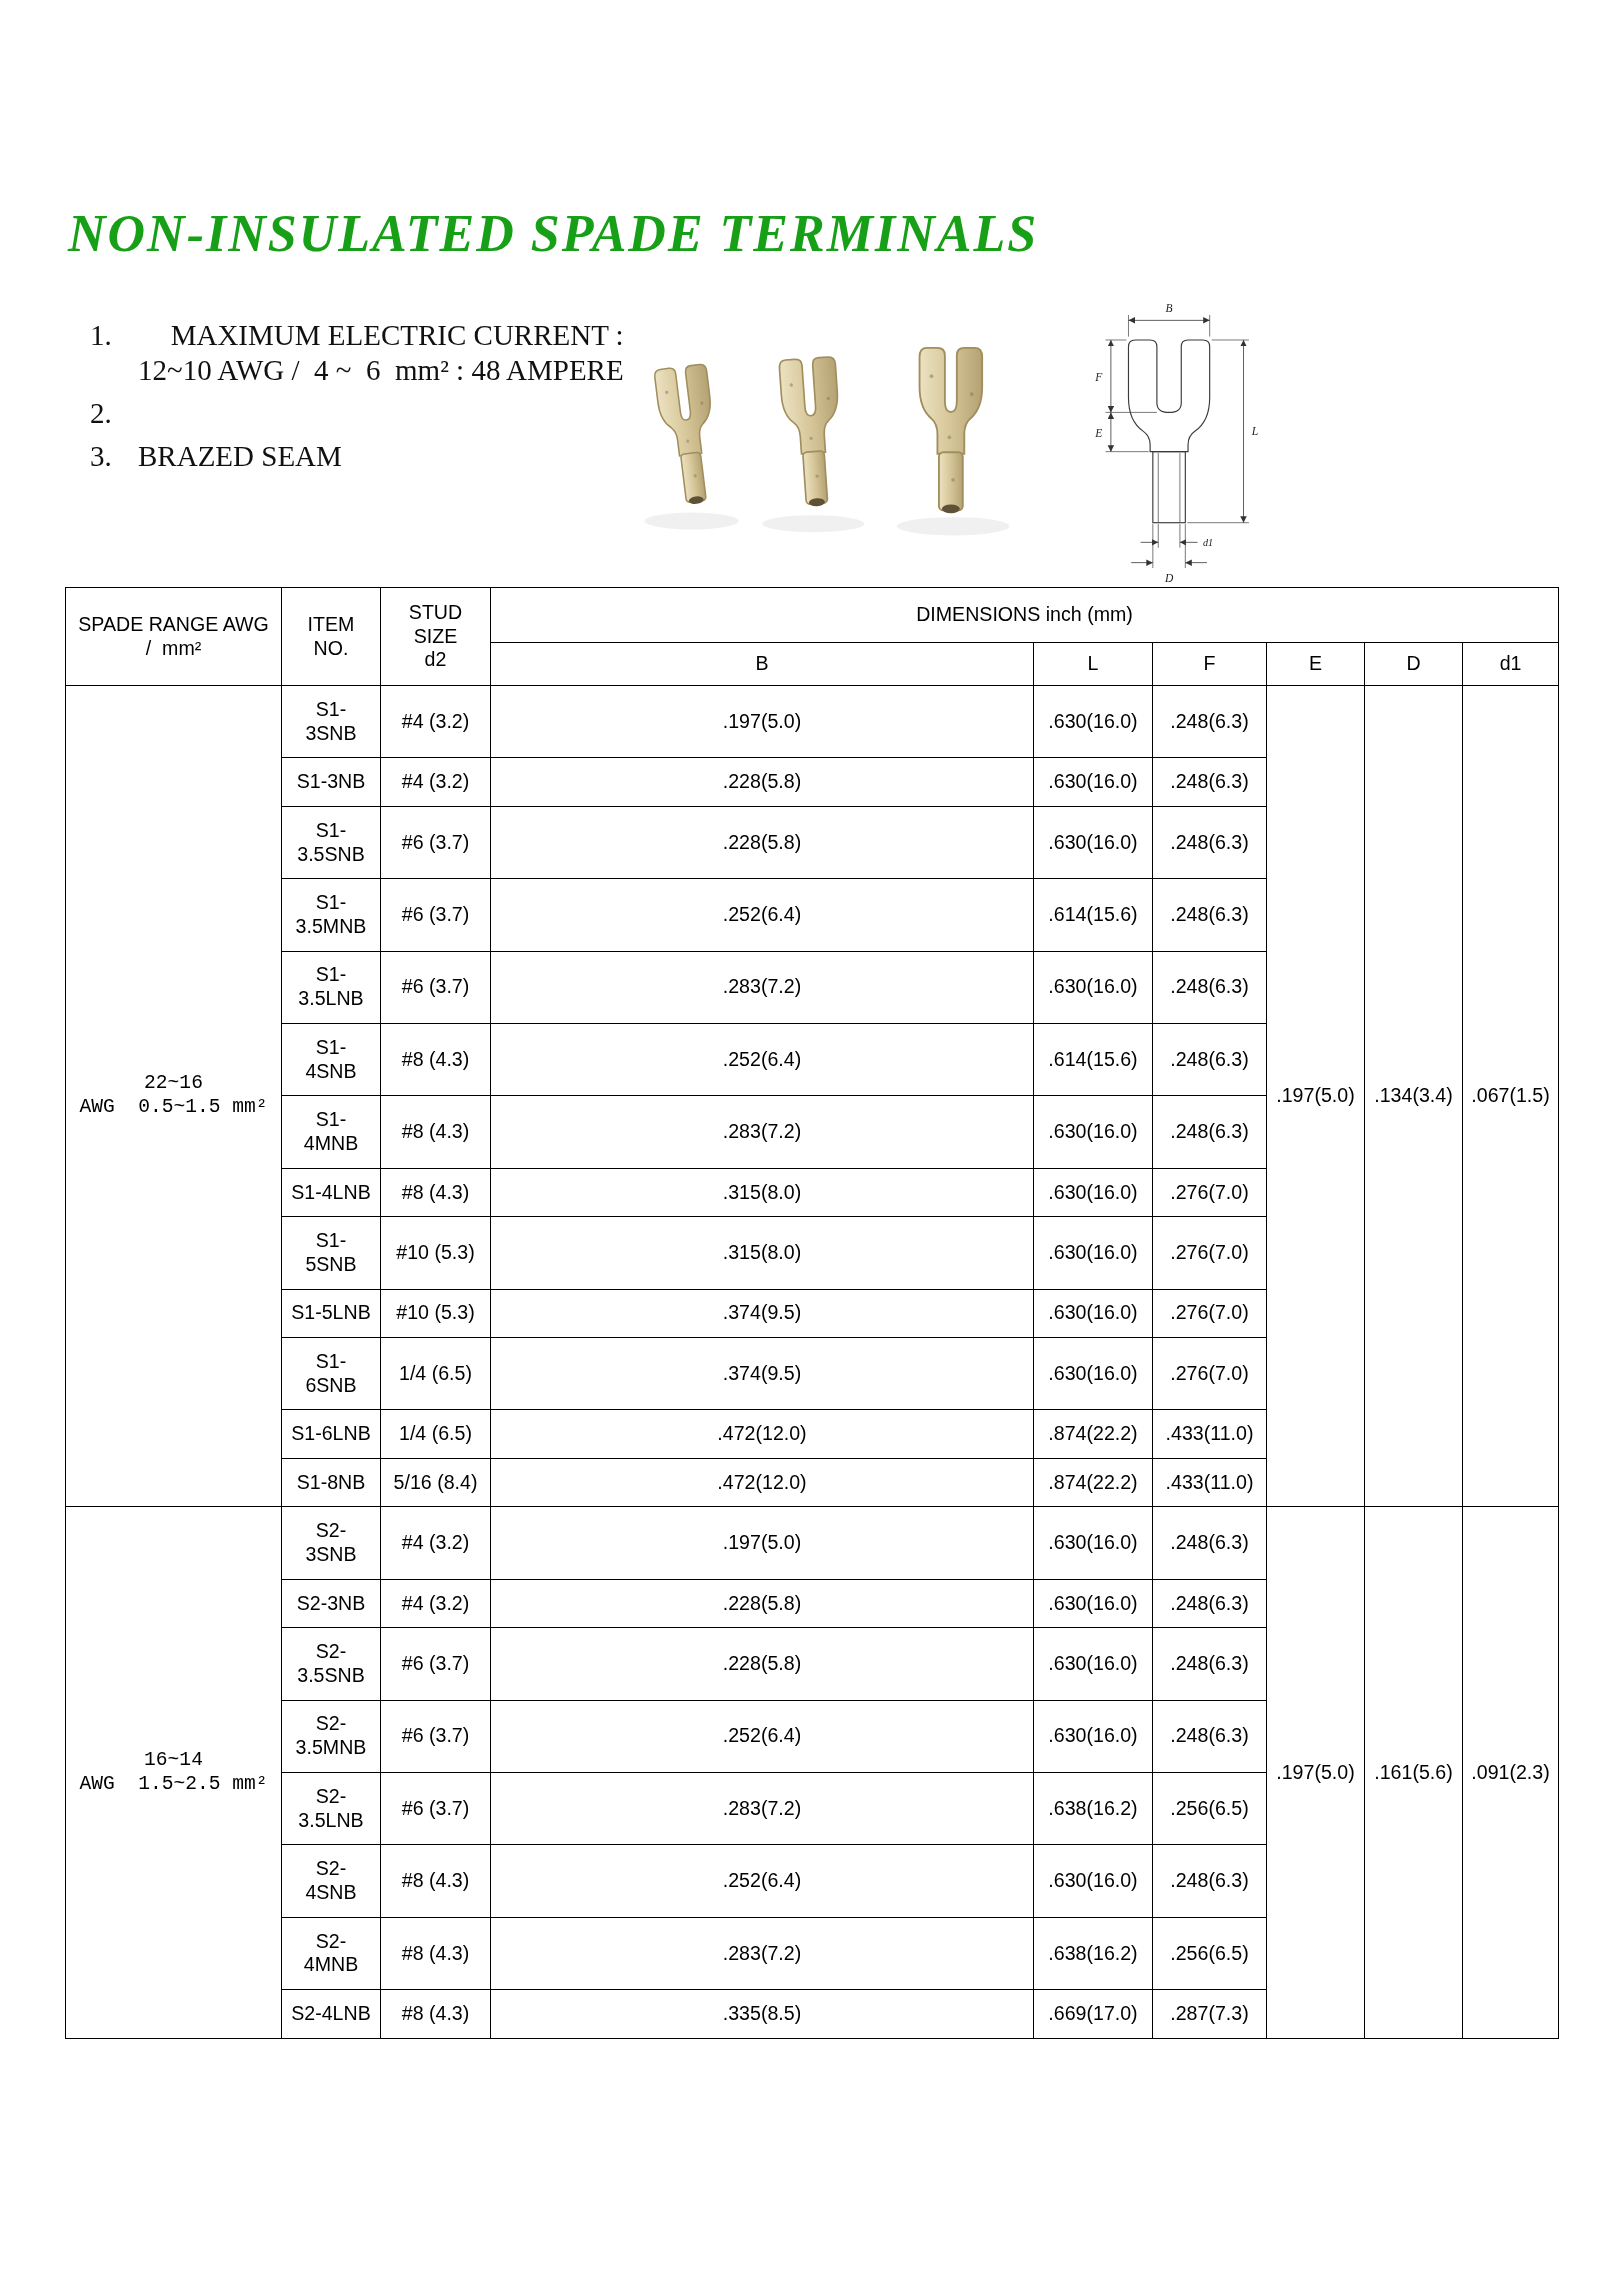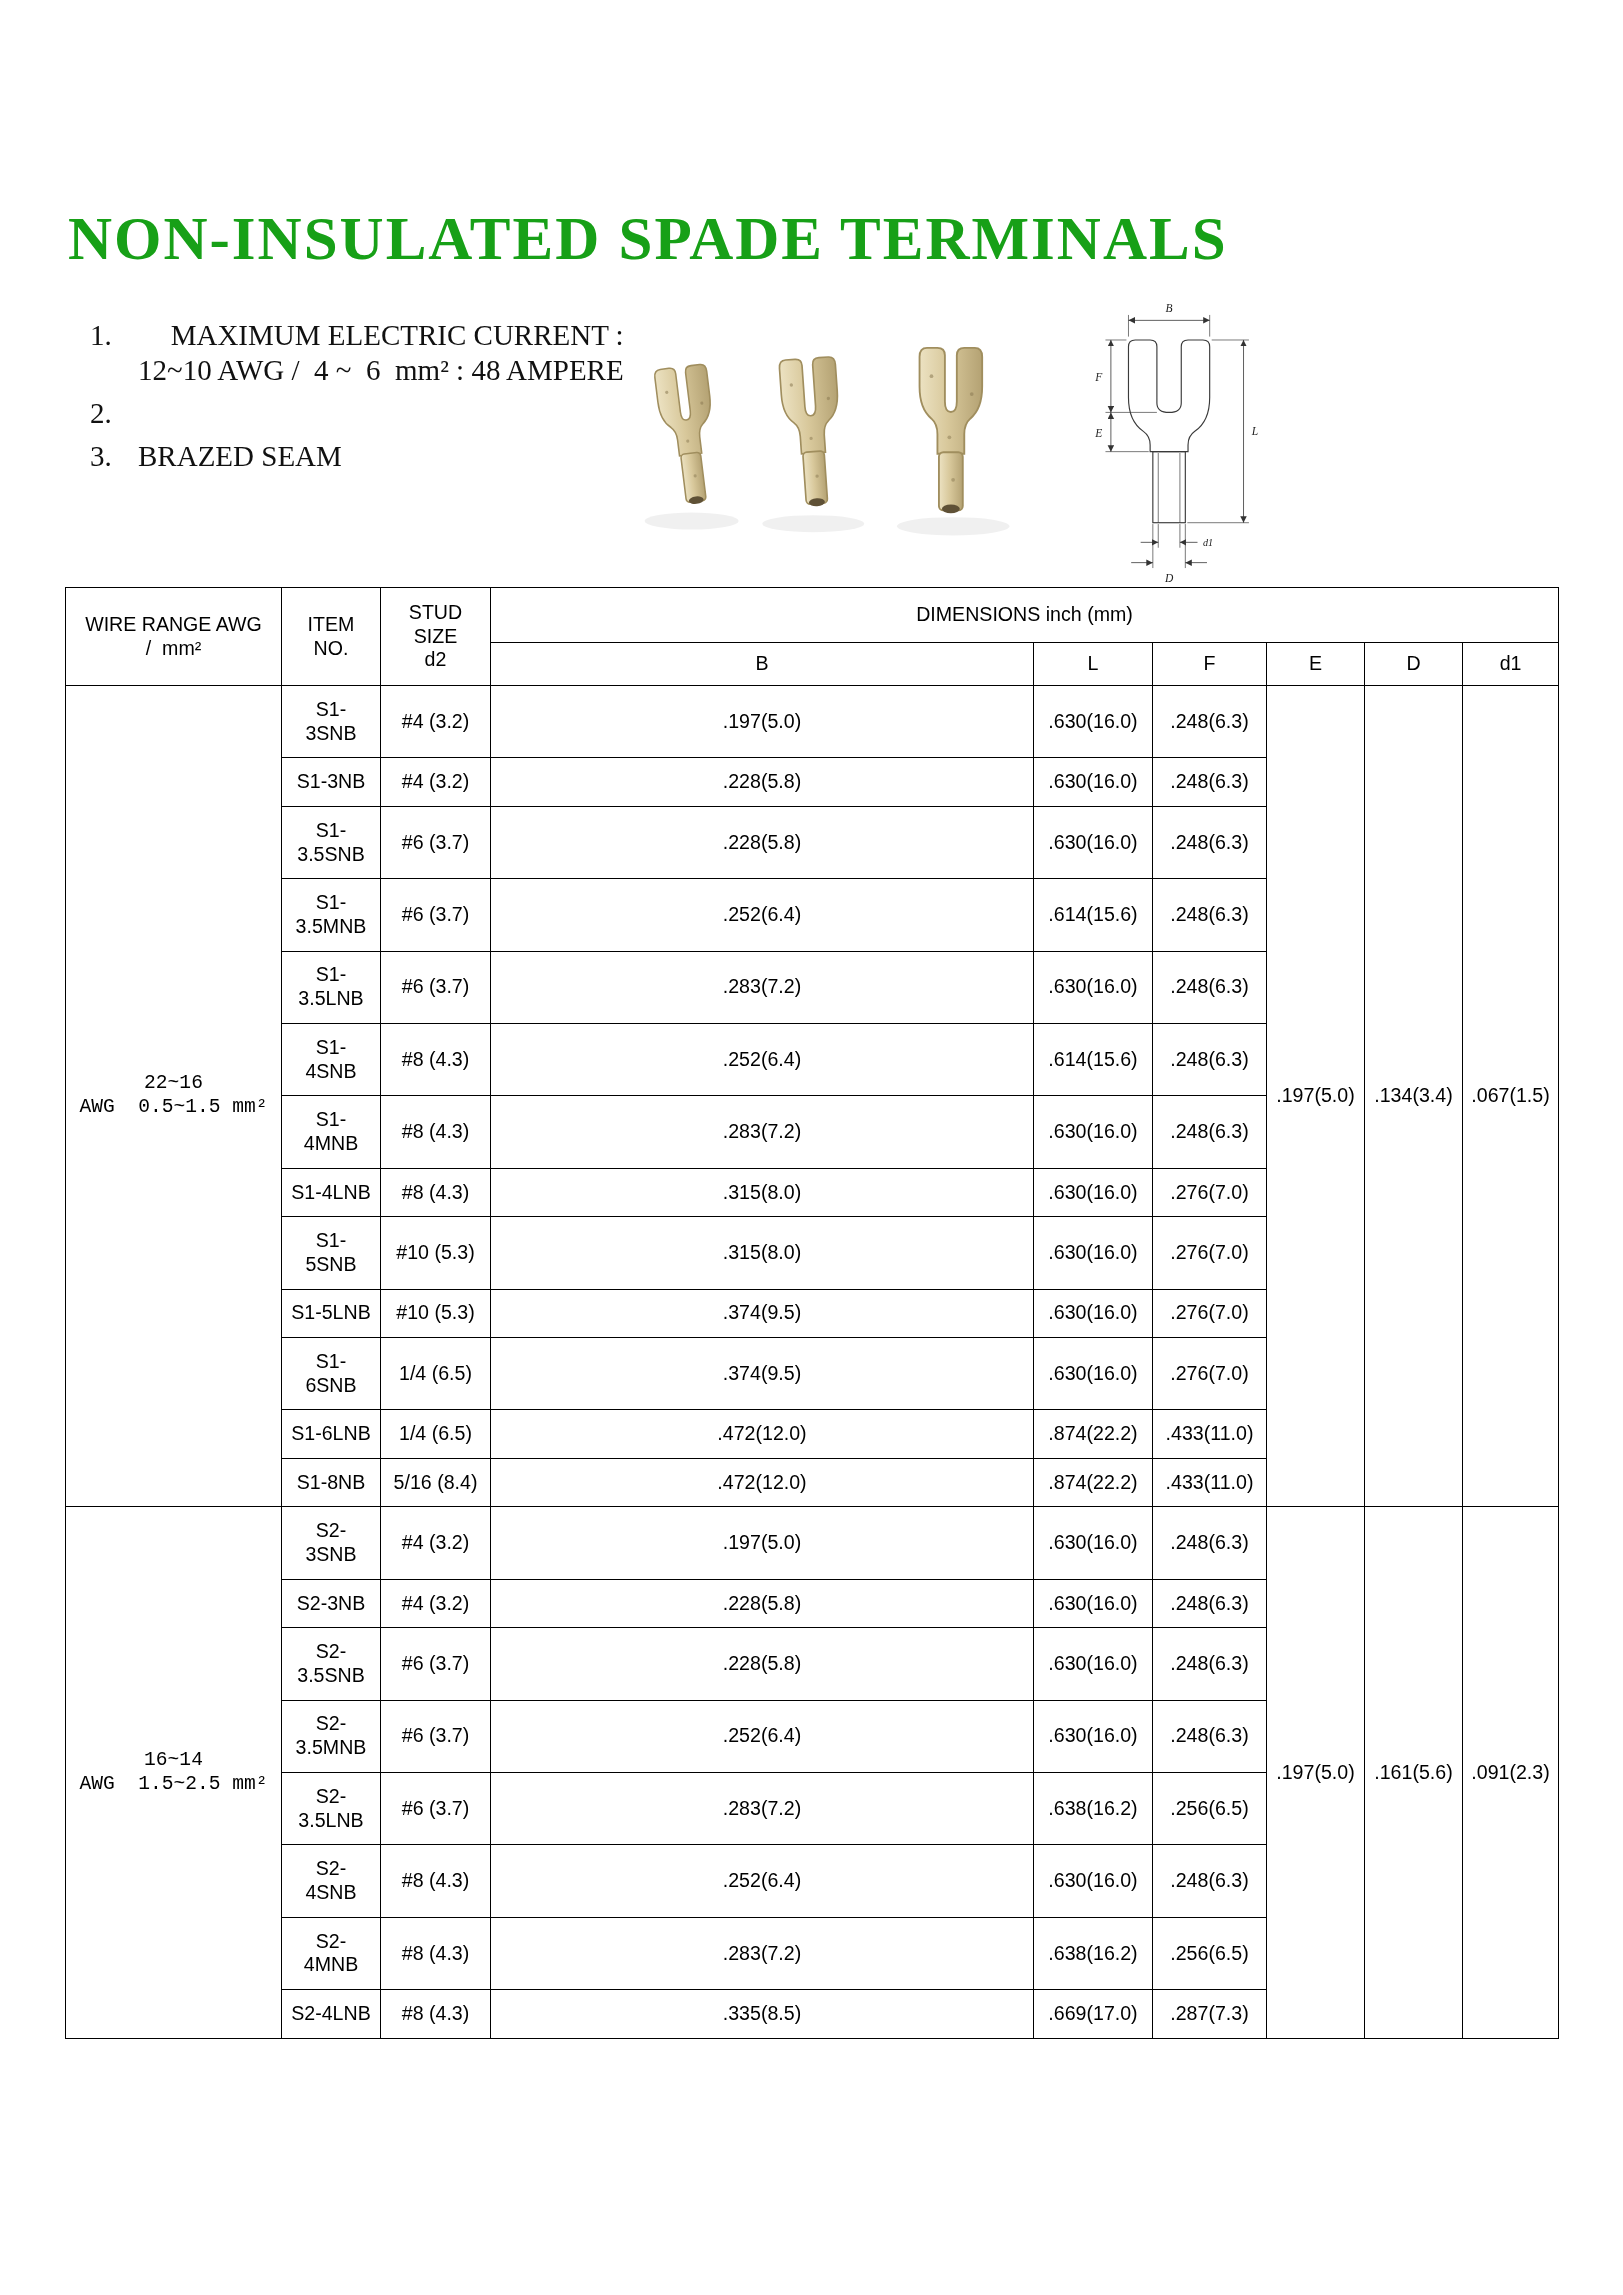--- a/index.html
+++ b/index.html
@@ -8,22 +8,22 @@
     width: 1623px; height: 2295px;
     background: #ffffff;
     font-family: "Liberation Serif", serif;
     color: #111;
   }
   .page { position: relative; width: 1623px; height: 2295px; overflow: hidden; background: #fff; }
 
   .doc-title {
     position: absolute; left: 68px; top: 204px; margin: 0;
     font-family: "Liberation Serif", serif;
-    font-weight: bold;
-    font-size: 61px; letter-spacing: 2px;
+    font-style: italic; font-weight: bold;
+    font-size: 52px; letter-spacing: 2px;
   }
 
   .notes { position: absolute; left: 90px; top: 318px; width: 654px; font-size: 29px; line-height: 35px; }
   .note { display: flex; margin-top: 7.9px; }
   .note:first-child { margin-top: 0; }
   .note-num { width: 48px; flex: 0 0 48px; }
   .note-text, .note-sub { white-space: pre-wrap; text-align: right; }
 
   .photos { position: absolute; left: 638px; top: 330px; width: 412px; height: 216px; }
   .diagram { position: absolute; left: 1078px; top: 296px; width: 216px; height: 291px; }
@@ -165,21 +165,21 @@
         <col style="width:110px">
       <col style="width:543px">
         <col style="width:119px">
         <col style="width:114px">
       <col style="width:98px">
         <col style="width:98px">
         <col style="width:96px">
     </colgroup>
     <thead>
       <tr>
-        <th rowspan="2" class="wire-h pre">WIRE RANGE AWG
+        <th rowspan="2" class="wire-h pre">SPADE RANGE AWG
 /  mm²</th>
         <th rowspan="2" class="item-h pre">ITEM
 NO.</th>
         <th rowspan="2" class="stud-h pre">STUD
 SIZE
 d2</th>
         <th colspan="6" class="dims-h">DIMENSIONS inch (mm)</th>
       </tr>
       <tr id="dim-cols-row">
           <th class="dim-col-h">B</th>

